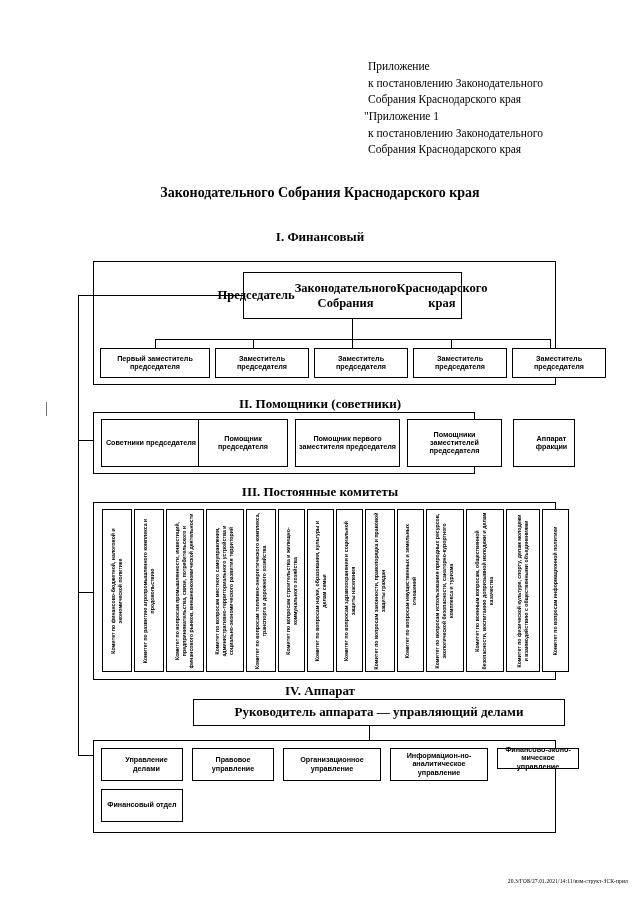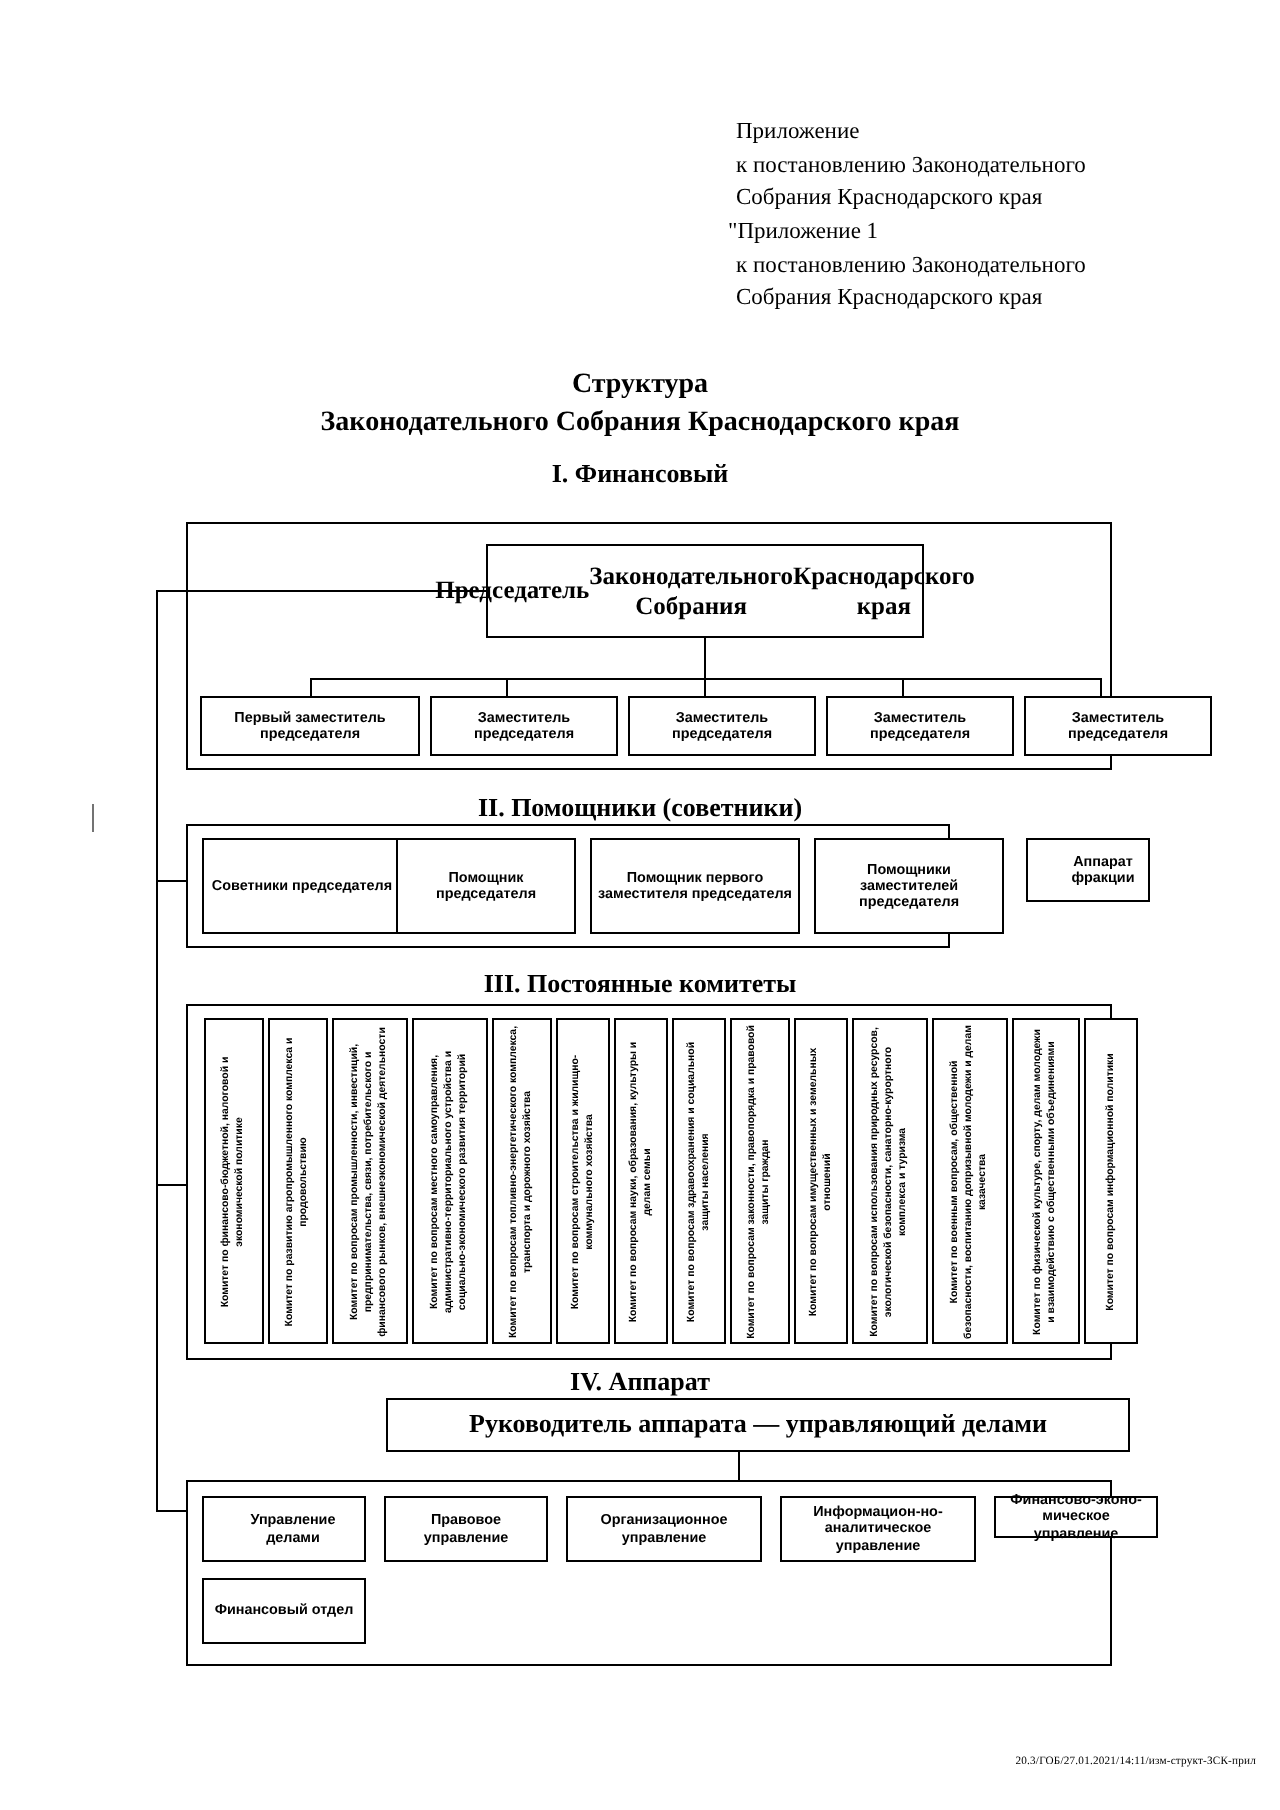--- a/index.html
+++ b/index.html
@@ -118,21 +118,20 @@
 <div id="header-block">
   <div class="ln">Приложение</div>
   <div class="ln">к постановлению Законодательного</div>
   <div class="ln">Собрания Краснодарского края</div>
   <div class="ln quoted">"Приложение 1</div>
   <div class="ln">к постановлению Законодательного</div>
   <div class="ln">Собрания Краснодарского края</div>
 </div>
 
 <div class="doc-title" id="title-main">
-  <div>Структура</div>
   <div>Законодательного Собрания Краснодарского края</div>
 </div>
 
 <div id="section-1-title">I. Финансовый</div>
 
 <div class="group-frame" style="left:93px; top:261px; width:463px; height:124px;"></div>
 
 <div class="node chair" style="left:243px; top:272px; width:219px; height:47px; flex-direction:row;">
   <span>Председатель</span>
   <span>Законодательного Собрания</span>
@@ -180,21 +179,21 @@
   </div>
 <div class="node small" style="left:198px; top:419px; width:90px; height:48px;">
     <span>Помощник председателя</span>
   </div>
 <div class="node small" style="left:295px; top:419px; width:105px; height:48px;">
     <span>Помощник первого заместителя председателя</span>
   </div>
 <div class="node small" style="left:407px; top:419px; width:95px; height:48px;">
     <span>Помощники заместителей председателя</span>
   </div>
-<div class="node small" style="left:513px; top:419px; width:62px; height:32px;padding-left:17px;">
+<div class="node small" style="left:513px; top:419px; width:62px; height:48px;padding-left:17px;">
     <span>Аппарат фракции</span>
   </div>
 
 <div class="section-title" style="top:484px;">III. Постоянные комитеты</div>
 
 <div class="group-frame" style="left:93px; top:502px; width:463px; height:178px;"></div>
 
 <div class="vnode" style="left:102px; top:509px; width:30px; height:163px;">
     <span class="vtxt" style="width:157px;">Комитет по финансово-бюджетной, налоговой и экономической политике</span>
   </div>

